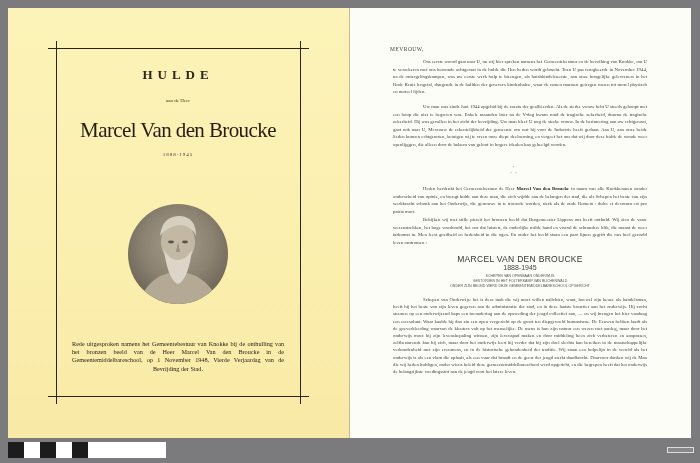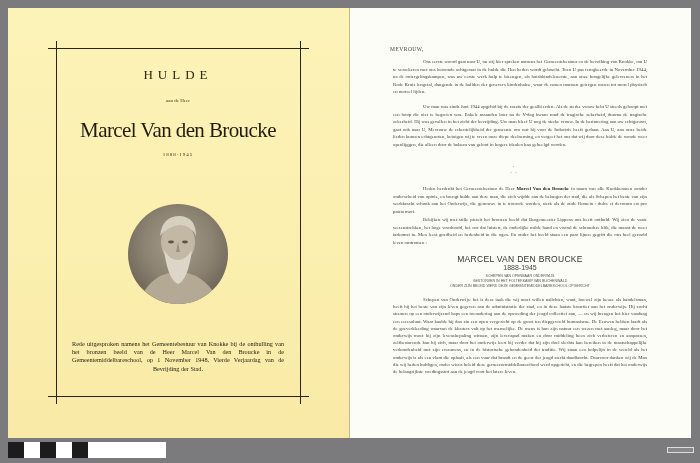--- a/index.html
+++ b/index.html
@@ -14,21 +14,21 @@
       background: linear-gradient(180deg, #fcf3b8 0%, #fbefae 60%, #f9e9a6 100%);
     }
     .page-right {
       position: absolute; left: 349px; top: 8px; width: 341px; height: 430px;
       background: #fdfdf8;
       border-left: 1px solid #c9b98a;
     }
     .frame-line { position: absolute; background: #2b2418; }
     .hulde {
       position: absolute; left: 56px; width: 244px; top: 67px;
-      text-align: center; font-weight: normal; font-size: 13px; letter-spacing: 5px; color: #2b2418;
+      text-align: center; font-weight: bold; font-size: 13px; letter-spacing: 5px; color: #2b2418;
     }
     .aan {
       position: absolute; left: 56px; width: 244px; top: 98px;
       text-align: center; font-size: 5px; color: #3a3122;
     }
     .name {
       position: absolute; left: 56px; width: 244px; top: 118px;
       text-align: center; font-size: 21px; color: #231c12; letter-spacing: -0.6px;
     }
     .dates {

